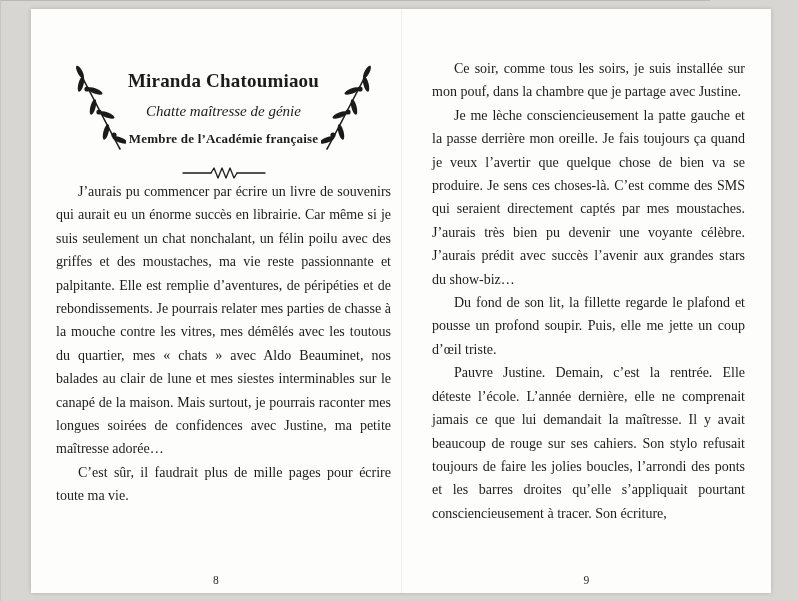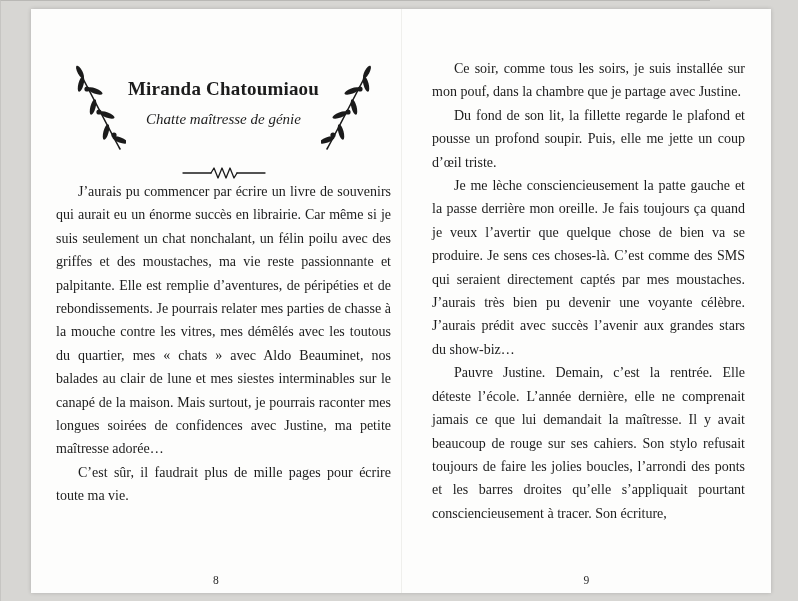--- a/index.html
+++ b/index.html
@@ -110,20 +110,21 @@
             <ellipse class="fill" cx="10" cy="7" rx="7" ry="2.4" transform="rotate(62 10 7)"></ellipse>
             <circle class="fill" cx="44" cy="70" r="2.6"></circle>
             <circle class="fill" cx="29" cy="47" r="2.6"></circle>
             <circle class="fill" cx="17" cy="24" r="2.6"></circle>
           </svg>
         </span>
 
         <div class="header-text">
           <div class="chapter-title">Miranda Chatoumiaou</div>
           <div class="chapter-subtitle">Chatte maîtresse de génie</div>
+          <div class="chapter-affiliation">Membre de l’Académie française</div>
         </div>
 
         <span class="branch mirrored">
           <svg width="56" height="86" viewBox="0 0 56 86" aria-hidden="true">
             <path class="stroke" stroke-width="1.6" d="M50,84 C40,66 28,42 10,8"></path>
             <ellipse class="fill" cx="50" cy="75" rx="8" ry="2.6" transform="rotate(20 50 75)"></ellipse>
             <ellipse class="fill" cx="36" cy="67" rx="8" ry="2.6" transform="rotate(105 36 67)"></ellipse>
             <ellipse class="fill" cx="37" cy="50" rx="8" ry="2.6" transform="rotate(20 37 50)"></ellipse>
             <ellipse class="fill" cx="23" cy="42" rx="8" ry="2.6" transform="rotate(105 23 42)"></ellipse>
             <ellipse class="fill" cx="25" cy="26" rx="8" ry="2.6" transform="rotate(20 25 26)"></ellipse>
@@ -148,22 +149,22 @@
         <p>J’aurais pu commencer par écrire un livre de souvenirs qui aurait eu un énorme succès en librairie. Car même si je suis seulement un chat nonchalant, un félin poilu avec des griffes et des moustaches, ma vie reste passionnante et palpitante. Elle est remplie d’aventures, de péripéties et de rebondissements. Je pourrais relater mes parties de chasse à la mouche contre les vitres, mes démêlés avec les toutous du quartier, mes «&nbsp;chats&nbsp;» avec Aldo Beauminet, nos balades au clair de lune et mes siestes interminables sur le canapé de la maison. Mais surtout, je pourrais raconter mes longues soirées de confidences avec Justine, ma petite maîtresse adorée…</p>
         <p>C’est sûr, il faudrait plus de mille pages pour écrire toute ma vie.</p>
       </div>
 
       <div class="page-number">8</div>
     </div>
 
     <div class="page page-right">
       <div class="body-text right-body">
         <p>Ce soir, comme tous les soirs, je suis installée sur mon pouf, dans la chambre que je partage avec Justine.</p>
+        <p>Je me lèche consciencieusement la patte gauche et la passe derrière mon oreille. Je fais toujours ça quand je veux l’avertir que quelque chose de bien va se produire. Je sens ces choses-là. C’est comme des SMS qui seraient directement captés par mes moustaches. J’aurais très bien pu devenir une voyante célèbre. J’aurais prédit avec succès l’avenir aux grandes stars du show-biz…</p>
         <p>Du fond de son lit, la fillette regarde le plafond et pousse un profond soupir. Puis, elle me jette un coup d’œil triste.</p>
-        <p>Je me lèche consciencieusement la patte gauche et la passe derrière mon oreille. Je fais toujours ça quand je veux l’avertir que quelque chose de bien va se produire. Je sens ces choses-là. C’est comme des SMS qui seraient directement captés par mes moustaches. J’aurais très bien pu devenir une voyante célèbre. J’aurais prédit avec succès l’avenir aux grandes stars du show-biz…</p>
         <p>Pauvre Justine. Demain, c’est la rentrée. Elle déteste l’école. L’année dernière, elle ne comprenait jamais ce que lui demandait la maîtresse. Il y avait beaucoup de rouge sur ses cahiers. Son stylo refusait toujours de faire les jolies boucles, l’arrondi des ponts et les barres droites qu’elle s’appliquait pourtant consciencieusement à tracer. Son écriture,</p>
       </div>
 
       <div class="page-number">9</div>
     </div>
 
   </div>
 </div>
 
 </body></html>

